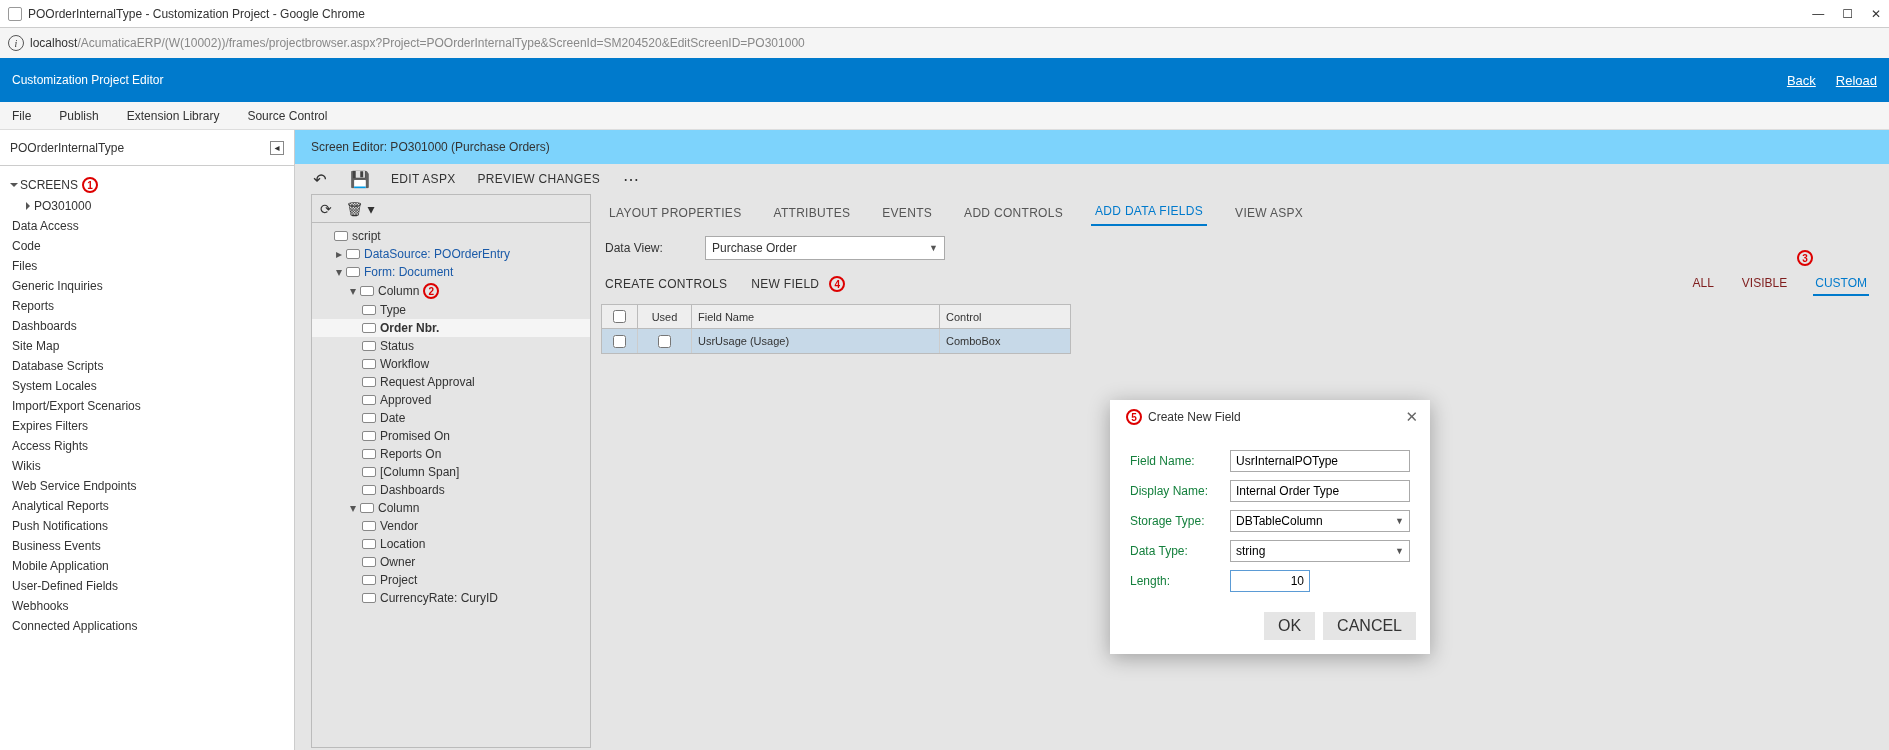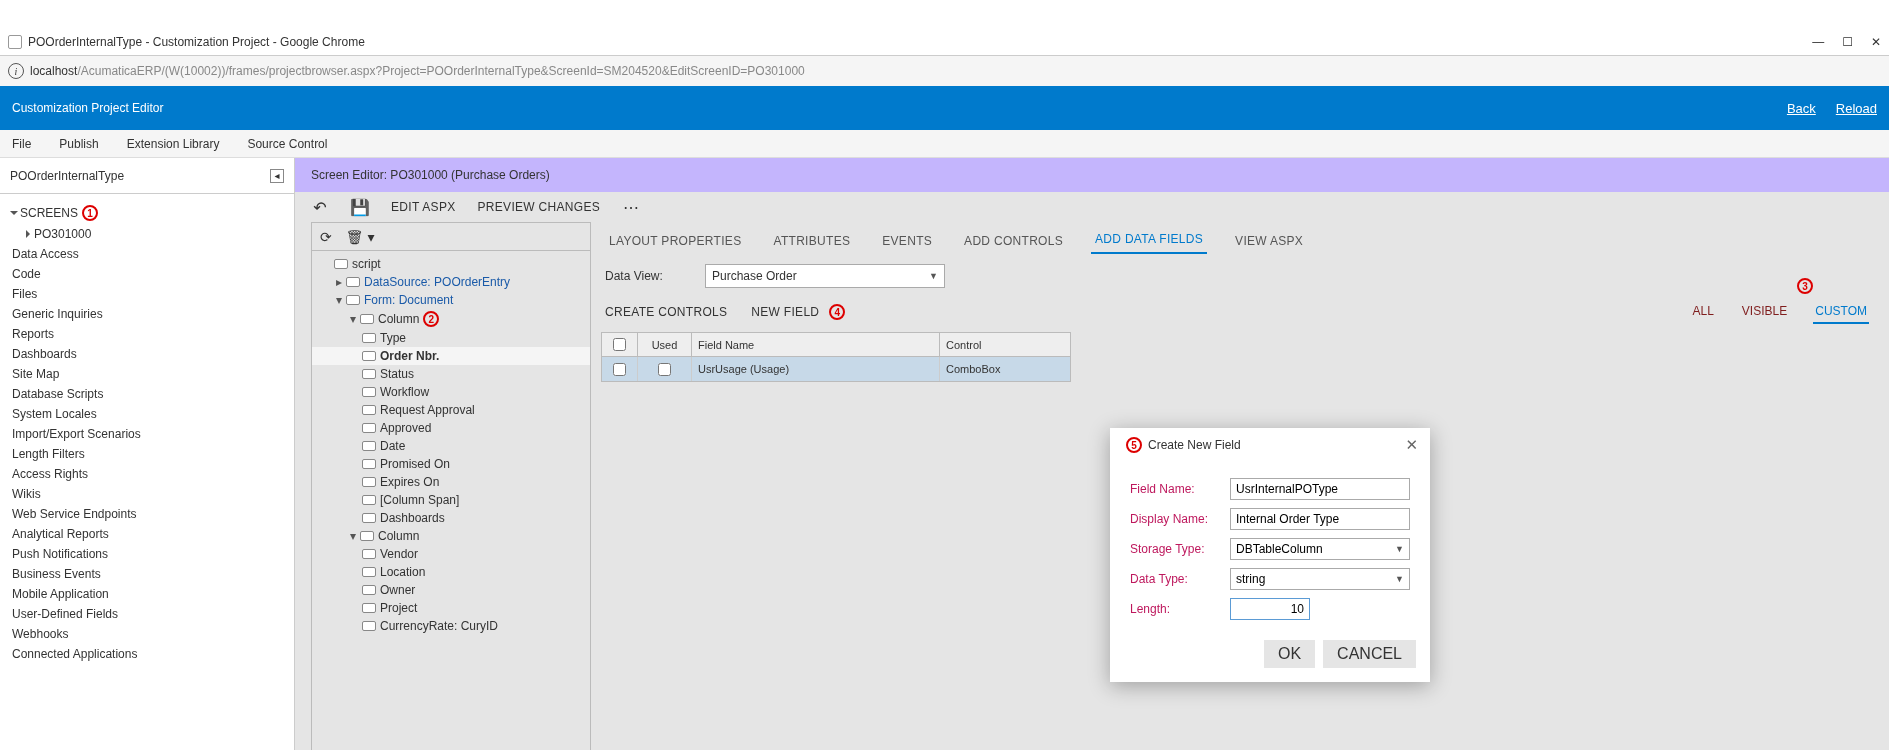--- a/index.html
+++ b/index.html
@@ -1,18 +1,18 @@
 <!DOCTYPE html>
 <html><head>
 <meta charset="utf-8">
 <style>
 * { margin: 0; padding: 0; box-sizing: border-box; font-family: Arial, sans-serif; font-size: 12px; }
 body { background: #fff; overflow: hidden; }
 
-.titlebar { background: #fff; height: 28px; display: flex; align-items: center; padding: 6px 8px; border-bottom: 1px solid #ccc; margin-top: 28px; }
+.titlebar { background: #fff; height: 28px; display: flex; align-items: center; padding: 6px 8px; border-bottom: 1px solid #ccc; }
 .titlebar .favicon { width: 14px; height: 14px; margin-right: 6px; border-radius: 2px; background: #fff; border:1px solid #999; }
 .titlebar .title { color: #333; }
 .titlebar .wincontrols { margin-left: auto; display: flex; gap: 18px; font-size: 15px; color: #333; }
 
 .addressbar { background: #f5f5f5; height: 30px; display: flex; align-items: center; padding: 0 8px; }
 .addressbar .info-icon { width:16px; height:16px; border:1px solid #555; border-radius:50%; display:flex; align-items:center; justify-content:center; font-size:10px; margin-right:6px; color:#333; font-family:Georgia,serif; font-style:italic;}
 .addressbar .url { color: #888; }
 .addressbar .url .dark { color: #333; }
 
 .banner { background: #007acc; color: #fff; height: 44px; display: flex; align-items: center; padding: 0 12px; font-size: 18px; }
@@ -30,21 +30,21 @@
 .leftnav .tree { padding: 8px 12px; overflow-y: auto; }
 .leftnav .tree .node { padding: 3px 0; color: #333; cursor: pointer; display:flex; align-items:center; }
 .leftnav .tree .caret { display:inline-block; width:0; height:0; border-left:4px solid #555; border-top:4px solid transparent; border-bottom:4px solid transparent; margin-right:4px; transform: rotate(90deg);}
 .leftnav .tree .caret.right { transform: rotate(0deg); }
 .leftnav .tree .sub { padding-left: 14px; }
 
 .badge { display:inline-flex; align-items:center; justify-content:center; width:16px; height:16px; border:2px solid #d00; border-radius:50%; color:#d00; font-weight:bold; font-size:10px; margin-left:4px; }
 
 .content { flex: 1; background: #e5e5e5; display: flex; flex-direction: column; position: relative; }
 
-.screen-title { padding: 10px 16px; color: #333; background: #c4b5fd; }
+.screen-title { padding: 10px 16px; color: #333; background: #7dd3fc; }
 
 .toolbar { padding: 6px 16px; display: flex; align-items: center; gap: 22px; }
 .toolbar .icon { width:18px; height:18px; display:flex; align-items:center; justify-content:center; cursor:pointer; color:#333; font-size:16px;}
 .toolbar .txt-btn { color:#333; font-size:12px; cursor:pointer; letter-spacing:0.3px;}
 
 .workarea { display:flex; flex:1; overflow:hidden; padding: 0 16px 10px 16px; gap:0; }
 .struct-tree { background:#e5e5e5; width:280px; border:1px solid #bbb; display:flex; flex-direction:column; margin-right:10px;}
 .struct-tree .stoolbar { height:28px; display:flex; align-items:center; gap:14px; padding:0 8px; border-bottom:1px solid #bbb;}
 .struct-tree .stoolbar .si { cursor:pointer; font-size:14px; color:#333;}
 .struct-tree .body { flex:1; overflow-y:auto; padding:4px 0;}
@@ -84,21 +84,21 @@
 .grid .c2 { width:54px; justify-content:center;}
 .grid .c3 { width:248px;}
 .grid .c4 { flex:1; border-right:none;}
 .grid input[type=checkbox]{ cursor:pointer; }
 
 .dialog { position:absolute; left:815px; top:270px; width:320px; background:#fff; box-shadow:0 4px 20px rgba(0,0,0,0.3); }
 .dialog .dhead { height:34px; display:flex; align-items:center; padding:0 12px; font-size:13px; color:#333; }
 .dialog .dhead .close { margin-left:auto; cursor:pointer; font-size:15px; color:#666;}
 .dialog .dbody { padding:16px 20px 10px 20px; display:flex; flex-direction:column; gap:8px;}
 .dialog .frow { display:flex; align-items:center; }
-.dialog .frow label { width:100px; color:#be185d;}
+.dialog .frow label { width:100px; color:#15803d;}
 .dialog .frow input, .dialog .frow .sel { flex:1; height:22px; border:1px solid #aaa; padding:0 5px; font-size:12px;}
 .dialog .frow input.num { text-align:right; width:80px; flex:none; border:1px solid #5b9bd5;}
 .dialog .frow .sel { display:flex; align-items:center; justify-content:space-between; cursor:pointer;}
 .dialog .frow .sel .arr { font-size:9px; color:#555;}
 .dialog .dfoot { padding:10px 14px 14px 14px; display:flex; justify-content:flex-end; gap:8px;}
 .dialog .dbtn { background:#e5e5e5; border:none; padding:5px 14px; cursor:pointer; font-size:16px; color:#333;}
 
 .badge-abs { position:absolute; }
 </style>
 </head>
@@ -157,21 +157,21 @@
           <div class="node">Data Access</div>
           <div class="node">Code</div>
           <div class="node">Files</div>
           <div class="node">Generic Inquiries</div>
           <div class="node">Reports</div>
           <div class="node">Dashboards</div>
           <div class="node">Site Map</div>
           <div class="node">Database Scripts</div>
           <div class="node">System Locales</div>
           <div class="node">Import/Export Scenarios</div>
-          <div class="node">Length Filters</div>
+          <div class="node">Expires Filters</div>
           <div class="node">Access Rights</div>
           <div class="node">Wikis</div>
           <div class="node">Web Service Endpoints</div>
           <div class="node">Analytical Reports</div>
           <div class="node">Push Notifications</div>
           <div class="node">Business Events</div>
           <div class="node">Mobile Application</div>
           <div class="node">User-Defined Fields</div>
           <div class="node">Webhooks</div>
           <div class="node">Connected Applications</div>
@@ -244,21 +244,21 @@
             <div class="tnode indent3">
               <span class="ticon"></span>
               <span>Date</span>
             </div>
             <div class="tnode indent3">
               <span class="ticon"></span>
               <span>Promised On</span>
             </div>
             <div class="tnode indent3">
               <span class="ticon"></span>
-              <span>Expires On</span>
+              <span>Reports On</span>
             </div>
             <div class="tnode indent3">
               <span class="ticon"></span>
               <span>[Column Span]</span>
             </div>
             <div class="tnode indent3">
               <span class="ticon"></span>
               <span>Dashboards</span>
             </div>
             <div class="tnode indent2">

